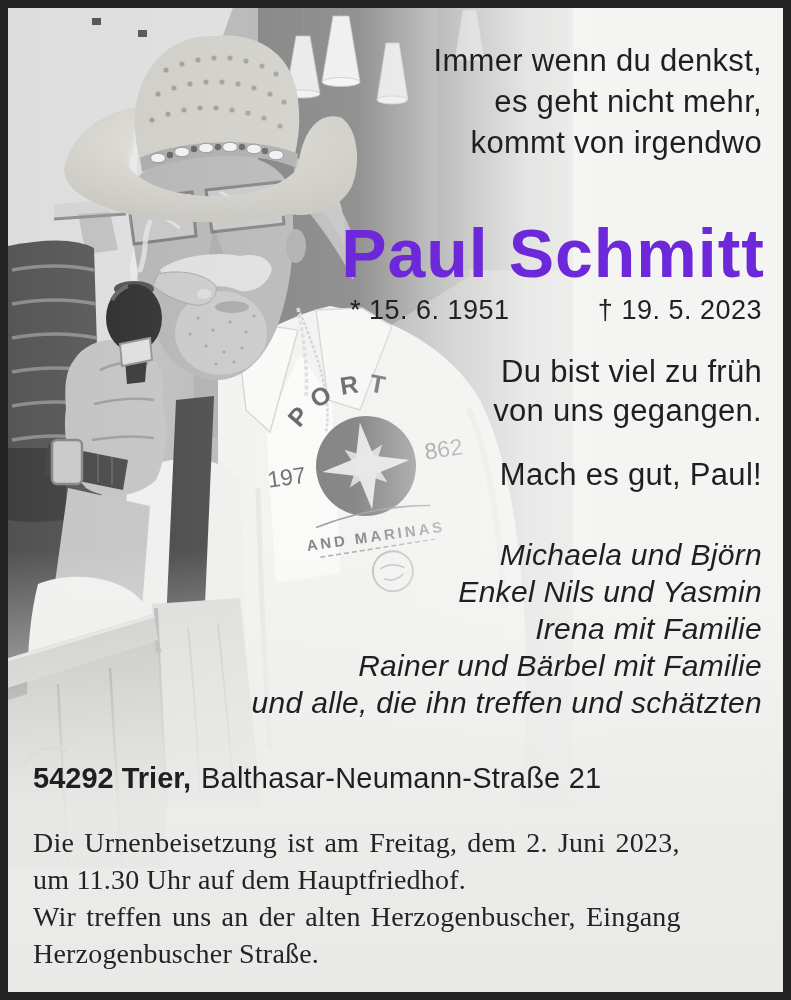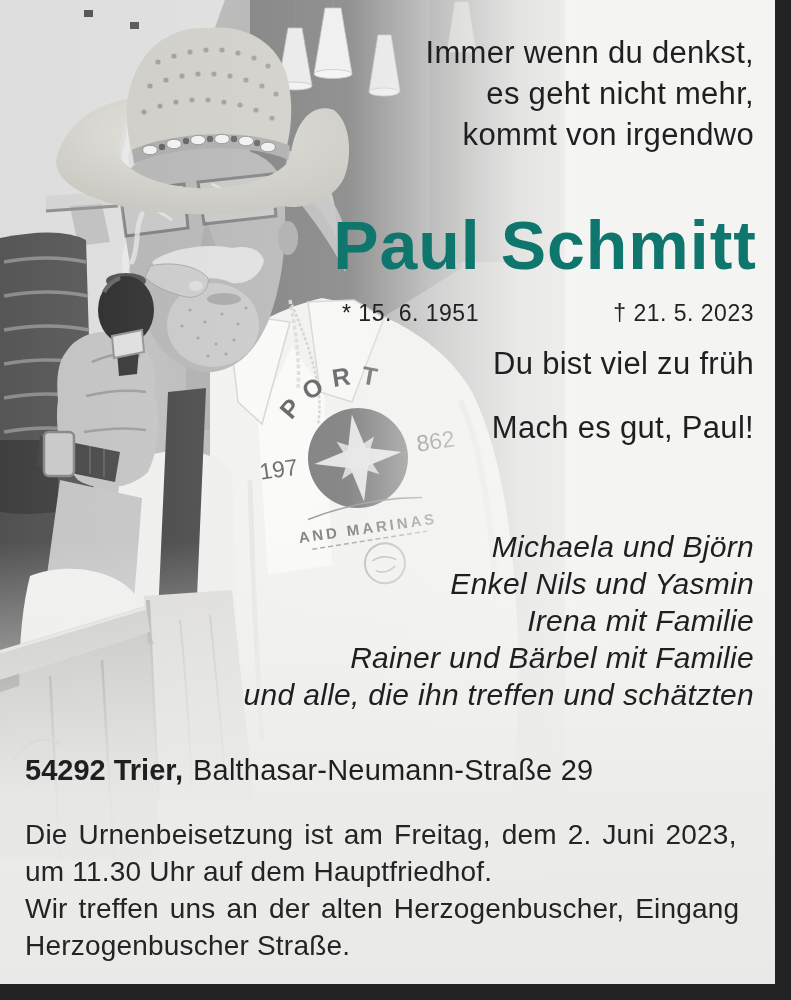--- a/index.html
+++ b/index.html
@@ -1,32 +1,32 @@
 <!DOCTYPE html>
 <html lang="de"><head>
 <meta charset="utf-8">
 <style>
   html,body{margin:0;padding:0;background:#555;}
-  .frame{width:791px;height:1000px;box-sizing:border-box;background:#232323;padding:0;}
+  .frame{width:791px;height:1000px;box-sizing:border-box;background:#232323;padding:8px;}
   .card{position:relative;width:775px;height:984px;background:#f4f4f3;overflow:hidden;
         font-family:"Liberation Sans",sans-serif;color:#1f1f1f;}
   .photo{position:absolute;left:0;top:0;width:775px;height:984px;}
   .txt{position:absolute;white-space:nowrap;}
   .right{text-align:right;}
   .poem{top:32px;right:21px;font-size:31px;line-height:41px;letter-spacing:.3px;}
-  .name{top:206px;right:18px;font-size:68px;font-weight:bold;letter-spacing:1px;color:#0f766e;}
-  .dates{top:300px;right:21px;width:412px;display:flex;justify-content:space-between;
-         font-size:23px;letter-spacing:.5px;color:#222;text-align:center;}
+  .name{top:206px;right:18px;font-size:68px;font-weight:bold;letter-spacing:1px;color:#6d28d9;}
+  .dates{top:287px;right:21px;width:412px;display:flex;justify-content:space-between;
+         font-size:27px;letter-spacing:.5px;color:#222;text-align:center;}
   .farewell{top:344px;right:21px;font-size:31px;line-height:39px;letter-spacing:.3px;}
   .gap{margin-top:25px;}
   .mourners{top:528px;right:21px;font-size:30px;line-height:37px;letter-spacing:.3px;font-style:italic;}
   .address{top:754px;left:25px;font-size:29px;letter-spacing:.2px;}
   .address b{font-weight:bold;letter-spacing:0;}
   .address .street{margin-left:10px;}
-  .funeral{top:816px;left:25px;width:726px;font-size:28px;line-height:37px;letter-spacing:.2px;color:#242424;}
+  .funeral{top:816px;left:25px;width:726px;font-size:28px;line-height:37px;letter-spacing:.2px;color:#242424;font-family:Liberation Serif, serif;}
   .stretch{word-spacing:3px;}
   svg text{font-family:"Liberation Sans",sans-serif;}
   .badge-arc{font-size:25px;font-weight:bold;letter-spacing:9px;fill:#4d4d4d;}
   .badge-num{font-size:23px;fill:#575757;}
   .badge-sub{font-size:15px;font-weight:bold;letter-spacing:3px;fill:#6b6b6b;}
 </style>
 </head>
 <body>
 
 <div class="frame">
@@ -269,38 +269,39 @@
     <div class="txt right poem">
       <div>Immer wenn du denkst,</div>
       <div>es geht nicht mehr,</div>
       <div>kommt von irgendwo</div>
     </div>
 
     <div class="txt name">Paul Schmitt</div>
 
     <div class="txt dates">
       <span>* 15. 6. 1951</span>
-      <span>† 21. 5. 2023</span>
+      <span>† 19. 5. 2023</span>
     </div>
 
     <div class="txt right farewell">
       <div>Du bist viel zu früh</div>
+      <div>von uns gegangen.</div>
       <div class="gap">Mach es gut, Paul!</div>
     </div>
 
     <div class="txt right mourners">
       <div>Michaela und Björn</div>
       <div>Enkel Nils und Yasmin</div>
       <div>Irena mit Familie</div>
       <div>Rainer und Bärbel mit Familie</div>
       <div>und alle, die ihn treffen und schätzten</div>
     </div>
 
     <div class="txt address">
-      <b>54292 Trier,</b><span class="street">Balthasar-Neumann-Straße 29</span>
+      <b>54292 Trier,</b><span class="street">Balthasar-Neumann-Straße 21</span>
     </div>
 
     <div class="txt funeral">
       <div class="stretch">Die Urnenbeisetzung ist am Freitag, dem 2. Juni 2023,</div>
       <div>um 11.30 Uhr auf dem Hauptfriedhof.</div>
       <div class="stretch">Wir treffen uns an der alten Herzogenbuscher, Eingang</div>
       <div>Herzogenbuscher Straße.</div>
     </div>
 
   </div>

